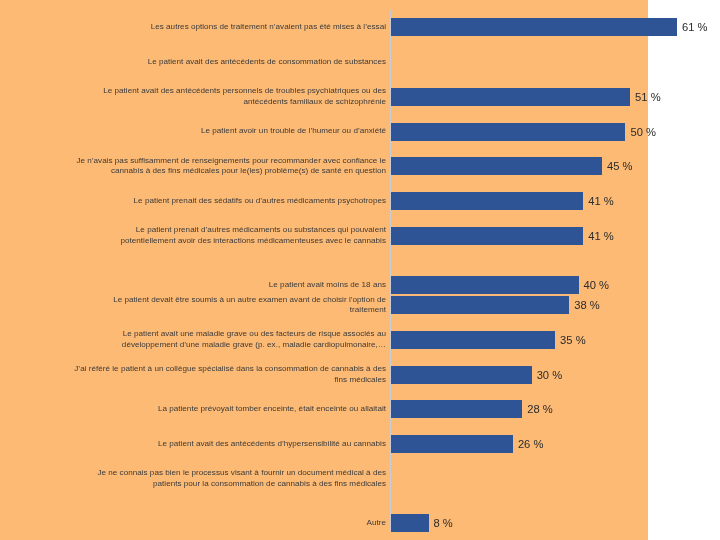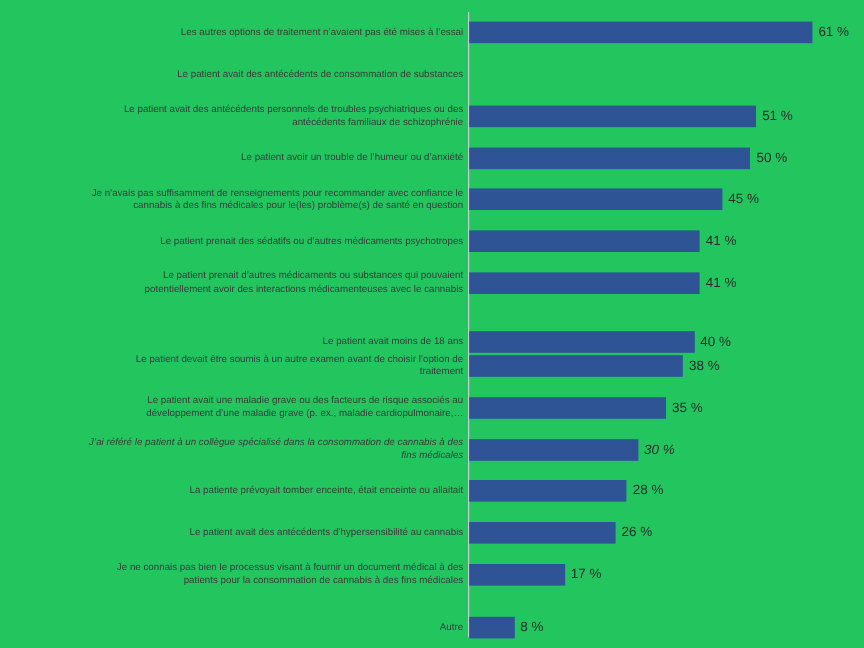--- a/index.html
+++ b/index.html
@@ -9,23 +9,23 @@
   }
   body {
     width: 720px;
     height: 540px;
     font-family: "Liberation Sans", sans-serif;
     overflow: hidden;
   }
 
   #chart-root {
     position: relative;
-    width: 720px;
+    width: 648px;
     height: 540px;
-    background: #22c55e;
+    background: #fdba74;
   }
 
   
   #plot-area {
     position: absolute;
     left: 0;
     top: 10px;
     width: 720px;
     height: 520px;
   }
@@ -163,21 +163,21 @@
           </div>
         </div>
         <div class="row" style="top: 312.6px; height: 34.7333px;">
           <div class="cat-label">Le patient avait une maladie grave ou des facteurs de  risque associés au
 développement  d’une maladie grave (p. ex.,  maladie cardiopulmonaire,…</div>
           <div class="bar-wrap">
             <div class="bar" title="35 %" style="width: 164.098px; background: rgb(46, 84, 150);"></div>
             <div class="bar-value" style="color: rgb(43, 43, 43);">35 %</div>
           </div>
         </div>
-        <div class="row" style="top: 347.333px; height: 34.7333px; font-style: italic;">
+        <div class="row" style="top: 347.333px; height: 34.7333px;">
           <div class="cat-label">J’ai référé  le patient à un collègue spécialisé dans la consommation de cannabis à des
 fins médicales</div>
           <div class="bar-wrap">
             <div class="bar" title="30 %" style="width: 140.656px; background: rgb(46, 84, 150);"></div>
             <div class="bar-value" style="color: rgb(43, 43, 43);">30 %</div>
           </div>
         </div>
         <div class="row" style="top: 382.067px; height: 34.7333px;">
           <div class="cat-label">La patiente prévoyait tomber enceinte, était enceinte ou allaitait</div>
           <div class="bar-wrap">
@@ -188,24 +188,20 @@
         <div class="row" style="top: 416.8px; height: 34.7333px;">
           <div class="cat-label">Le patient avait des antécédents  d’hypersensibilité au cannabis</div>
           <div class="bar-wrap">
             <div class="bar" title="26 %" style="width: 121.902px; background: rgb(46, 84, 150);"></div>
             <div class="bar-value" style="color: rgb(43, 43, 43);">26 %</div>
           </div>
         </div>
         <div class="row" style="top: 451.533px; height: 34.7333px;">
           <div class="cat-label">Je ne connais pas bien le processus visant à fournir un document médical à des
 patients pour la consommation de cannabis à des fins médicales</div>
-          <div class="bar-wrap">
-            <div class="bar" title="17 %" style="width: 79.7049px; background: rgb(46, 84, 150);"></div>
-            <div class="bar-value" style="color: rgb(43, 43, 43);">17 %</div>
-          </div>
         </div>
         <div class="row" style="top: 496px; height: 34.7333px;">
           <div class="cat-label">Autre</div>
           <div class="bar-wrap">
             <div class="bar" title="8 %" style="width: 37.5082px; background: rgb(46, 84, 150);"></div>
             <div class="bar-value" style="color: rgb(43, 43, 43);">8 %</div>
           </div>
         </div>
       </div>
   </div>

